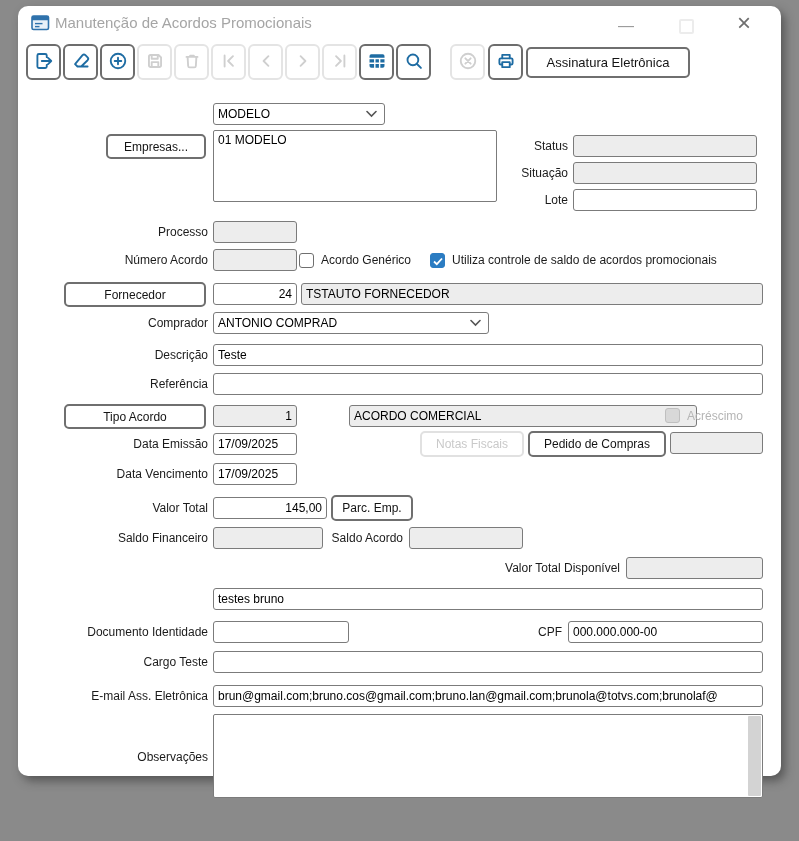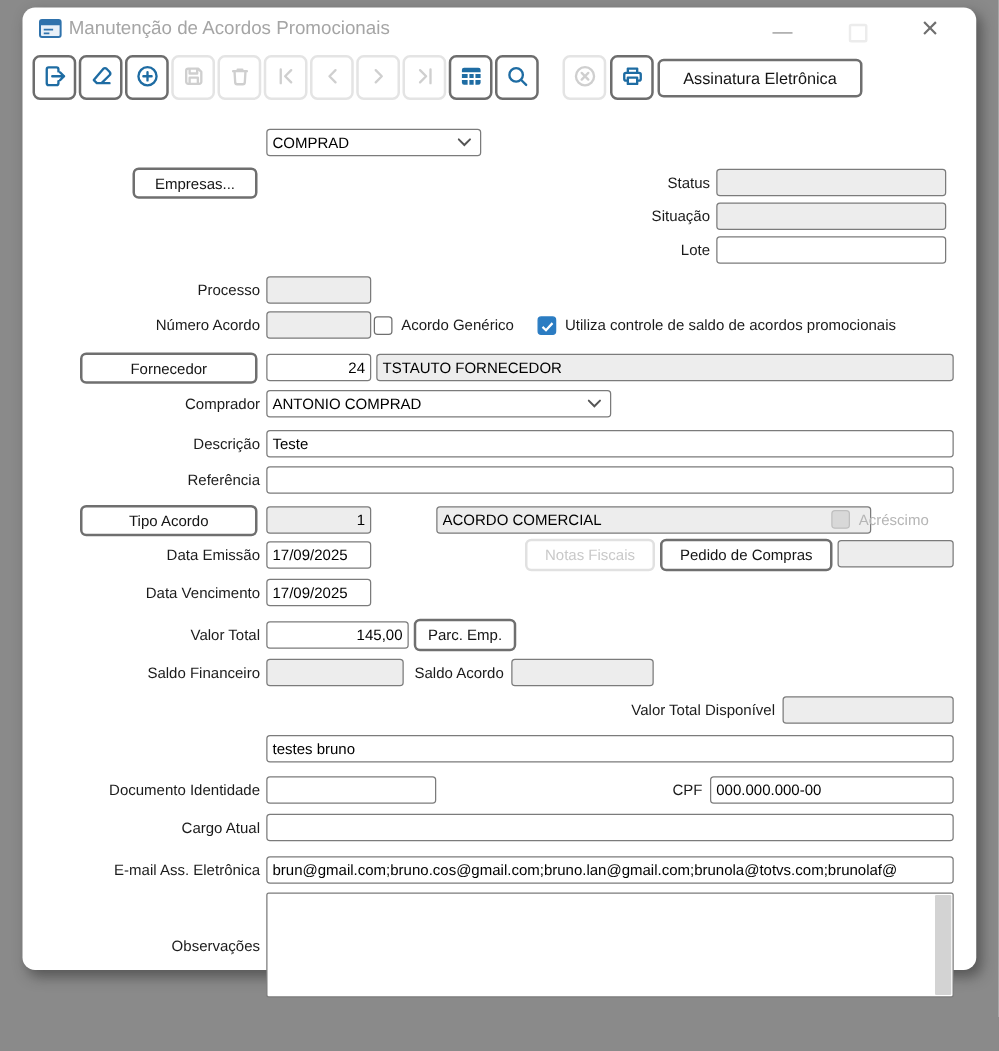--- a/index.html
+++ b/index.html
@@ -122,27 +122,30 @@
   <button class="tbtn" style="left:470px">
     <span><svg width="22" height="22" viewBox="0 0 20 20">
           <path d="M6.6 7.6 V4.4 h6.8 v3.2"></path>
           <rect x="4" y="7.6" width="12" height="5.6" rx="1.2"></rect>
           <rect x="6.6" y="11" width="6.8" height="4.6" fill="#fff"></rect>
         </svg></span>
   </button>
   <button class="pbtn" style="left:508px;top:41px;width:164px;height:31px;font-size:13px">Assinatura Eletrônica</button>
 
   <div class="dd" style="left:195px;top:97px;width:172px">
-    <span>COMPRAD</span>
+    <span>MODELO</span>
     <span><svg width="11" height="8" viewBox="0 0 11 8">
           <polyline points="1,1.5 5.5,6 10,1.5" fill="none" stroke="#555" stroke-width="1.6" stroke-linecap="round"></polyline>
         </svg></span>
   </div>
 
   <button class="pbtn" style="left:88px;top:128px;width:100px;height:25px">Empresas...</button>
+  <div class="listbox" style="left:195px;top:124px;width:284px;height:72px">
+    <div>01 MODELO</div>
+  </div>
   <div class="lbl" style="left:450px;width:100px;top:129px">Status</div>
   <input class="fld dis" style="left: 555px; top: 129px; width: 184px;" disabled="" value="">
   <div class="lbl" style="left:450px;width:100px;top:156px">Situação</div>
   <input class="fld dis" style="left: 555px; top: 156px; width: 184px;" disabled="" value="">
   <div class="lbl" style="left:450px;width:100px;top:183px">Lote</div>
   <input class="fld" style="left: 555px; top: 183px; width: 184px;" value="">
 
   <div class="lbl" style="top:215px">Processo</div>
   <input class="fld dis" style="left: 195px; top: 215px; width: 84px;" disabled="" value="">
   <div class="lbl" style="top:243px">Número Acordo</div>
@@ -201,21 +204,21 @@
   <div class="lbl" style="left:420px;width:182px;top:551px">Valor Total Disponível</div>
   <input class="fld dis" style="left: 608px; top: 551px; width: 137px;" disabled="" value="">
 
   <input class="fld" style="left: 195px; top: 582px; width: 550px;" value="testes bruno">
 
   <div class="lbl" style="top:615px">Documento Identidade</div>
   <input class="fld" style="left: 195px; top: 615px; width: 136px;" value="">
   <div class="lbl" style="left:496px;width:48px;top:615px">CPF</div>
   <input class="fld" style="left: 550px; top: 615px; width: 195px;" value="000.000.000-00">
 
-  <div class="lbl" style="top:645px">Cargo Atual</div>
+  <div class="lbl" style="top:645px">Cargo Teste</div>
   <input class="fld" style="left: 195px; top: 645px; width: 550px;" value="">
 
   <div class="lbl" style="top:679px">E-mail Ass. Eletrônica</div>
   <input class="fld" style="left: 195px; top: 679px; width: 550px;" value="brun@gmail.com;bruno.cos@gmail.com;bruno.lan@gmail.com;brunola@totvs.com;brunolaf@">
 
   <div class="lbl" style="top:740px">Observações</div>
   <div class="obsbox" style="left:195px;top:708px;width:550px;height:84px">
     <div style="position:absolute;left:4px;top:2px;right:16px;font-size:12px;color:#000"></div>
     <div class="obsbar"></div>
   </div>

